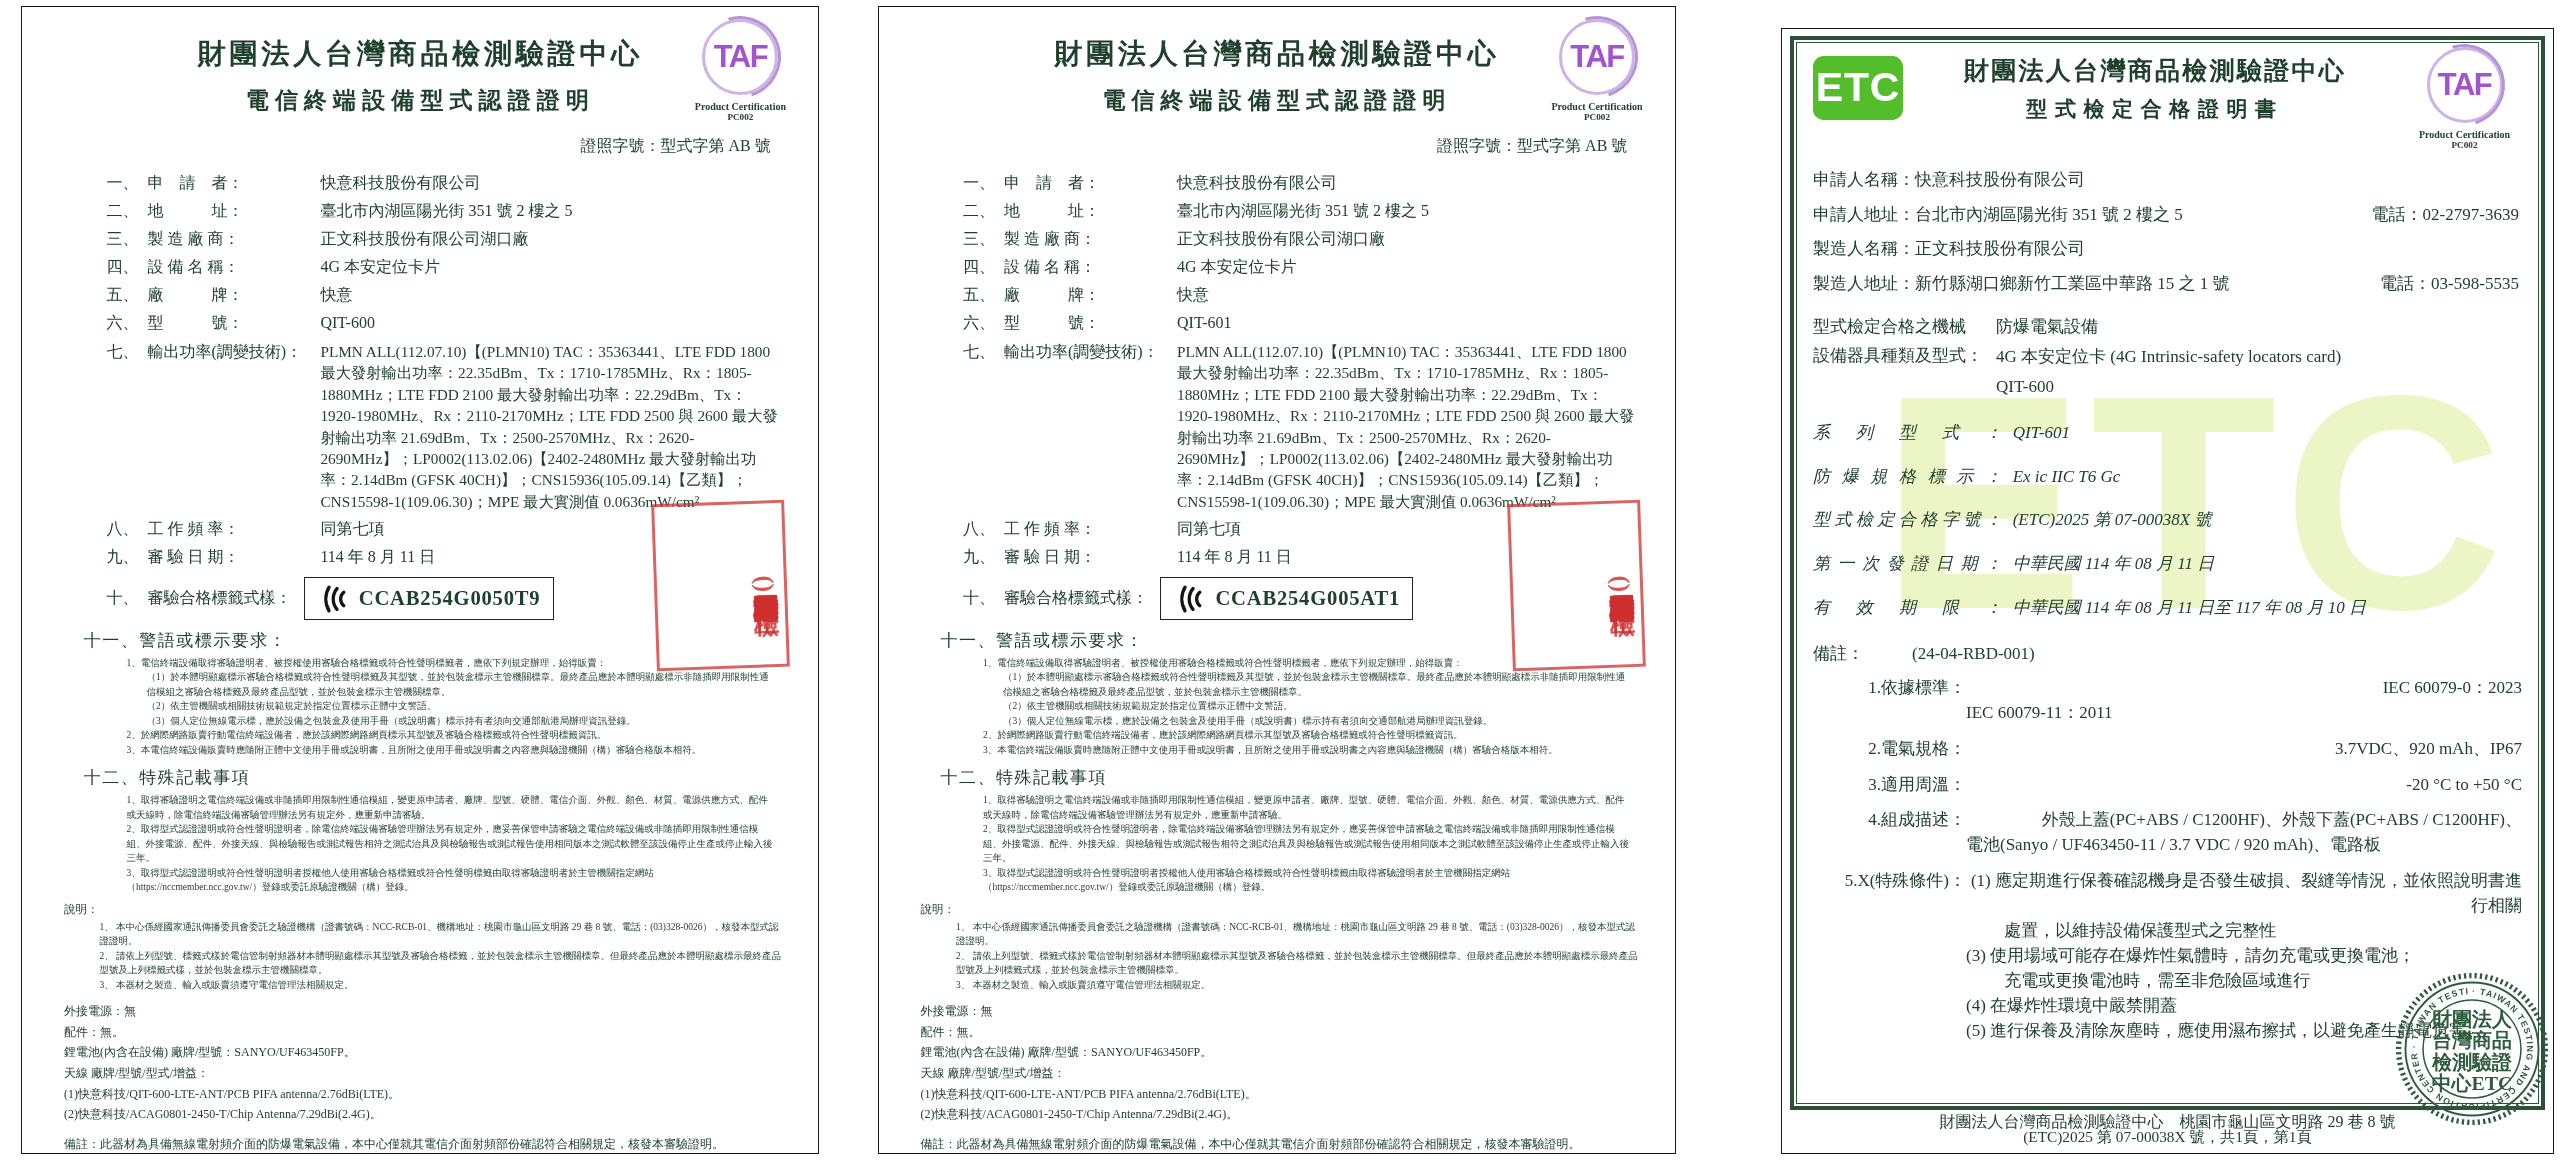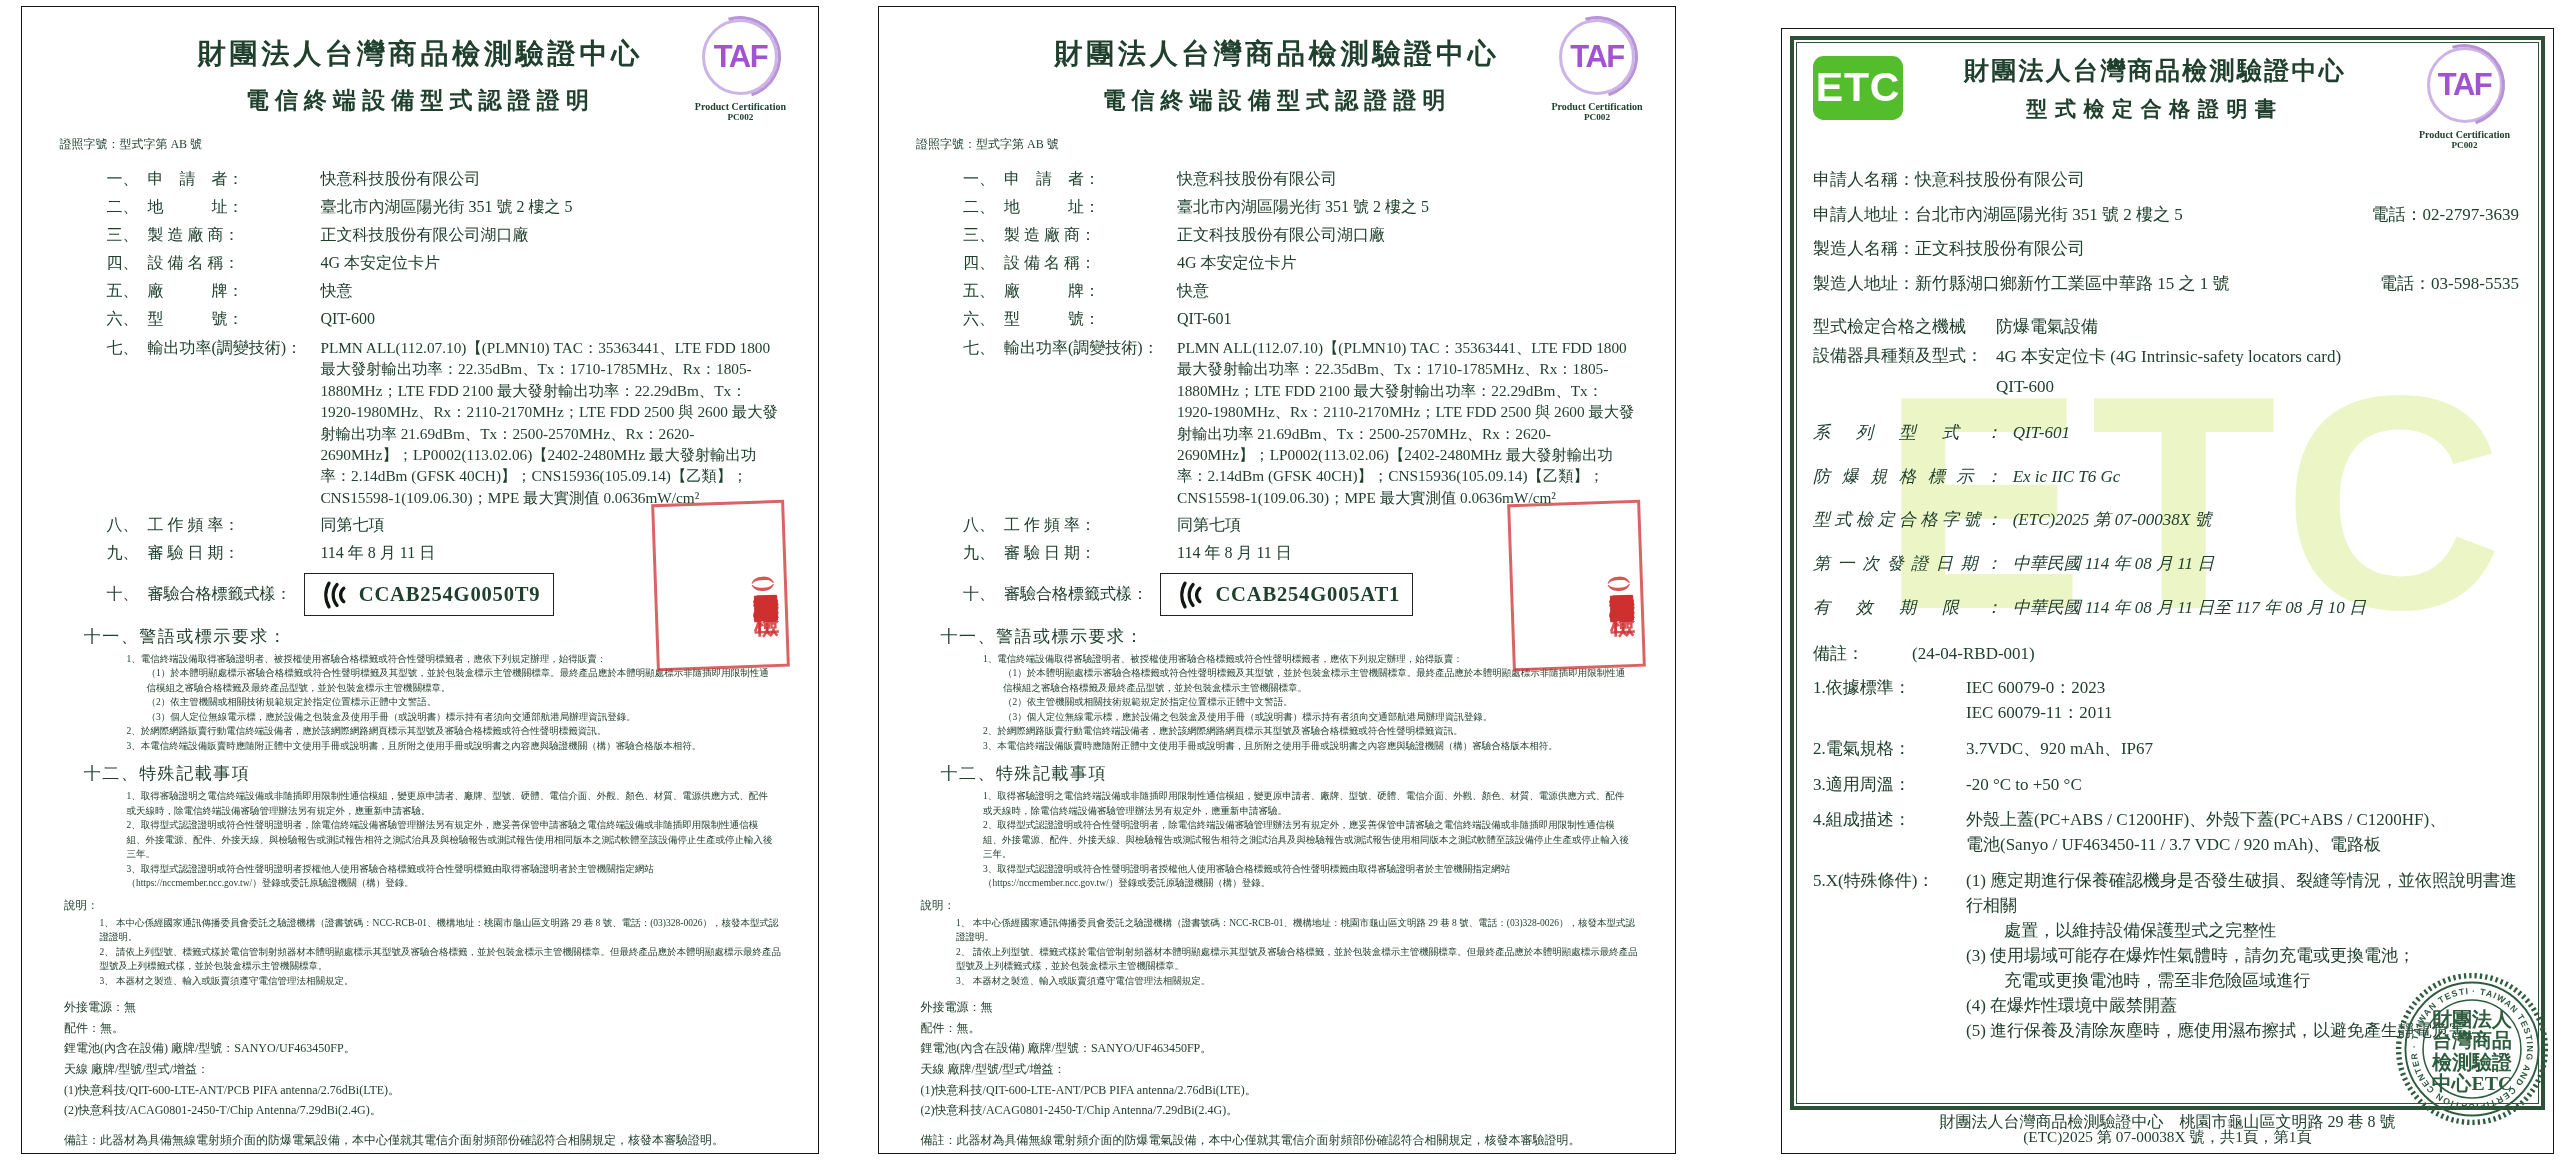--- a/index.html
+++ b/index.html
@@ -19,21 +19,21 @@
 
   .taf{position:absolute;top:12.2px;right:17px;width:122px;text-align:center;}
   .taf-circle{width:70px;height:70px;margin:0 auto;border:3.1px solid #cdb4e6;border-radius:50%;
     position:relative;display:flex;align-items:center;justify-content:center;background:#fff;}
   .taf-circle::after{content:'';position:absolute;inset:-6.1px;border:3.1px solid transparent;
     border-top-color:#b893d8;border-right-color:#b893d8;border-radius:50%;transform:rotate(28deg);}
   .taf-text{font-family:"Liberation Sans",sans-serif;font-weight:bold;font-size:31px;color:#a253cf;letter-spacing:-1.5px;}
   .taf-sub{font-size:10px;font-weight:bold;margin-top:6.1px;}
   .taf-code{font-size:9.2px;font-weight:bold;}
 
-  .license{text-align:left;font-size:12px;margin:20px 10.7px 0 0;}
+  .license{text-align:right;font-size:16px;margin:20px 10.7px 0 0;}
 
   .rows{margin:12.2px 0 0 47px;font-size:16px;}
   .row{display:flex;line-height:28px;}
   .row .num{width:41px;flex-shrink:0;}
   .row .lbl{width:173px;flex-shrink:0;}
   .row .val{flex:1;}
 
   .row7{display:flex;margin-left:47px;font-size:16px;margin-top:0.8px;}
   .row7 .num{width:41px;flex-shrink:0;line-height:28px;}
   .row7 .lbl7{width:173px;flex-shrink:0;line-height:28px;}
@@ -82,21 +82,21 @@
   .typevals{flex:1;line-height:29px;}
   .typevals .tv2{margin-top:1px;}
   .kvs{margin-top:11px;font-style:italic;}
   .kv{display:flex;margin-top:20.6px;line-height:23px;}
   .kv .k{width:189px;flex-shrink:0;text-align-last:justify;margin-right:10.7px;}
   .kv .v{flex:1;}
   .noterow{display:flex;margin-top:23px;line-height:23px;}
   .noterow .k{width:99px;flex-shrink:0;}
   .notes3{margin-top:1.5px;}
   .n3{display:flex;line-height:25px;}
-  .n3.mt{margin-top:10.7px;}
+  .n3.mt{margin-top:10.7px;text-align:right;}
   .n3 .nl{width:153px;flex-shrink:0;}
   .n3 .nt{flex:1;}
   .footer-inner{position:absolute;left:0;right:0;bottom:20px;text-align:center;font-size:16px;z-index:1;}
   .footer-outer{position:absolute;left:0;right:0;bottom:4.6px;text-align:center;font-size:15.3px;}
   .seal3{position:absolute;right:3.1px;bottom:26px;width:156px;height:156px;z-index:2;}
 </style>
 </head>
 <body>
 
 <div class="page p1">

